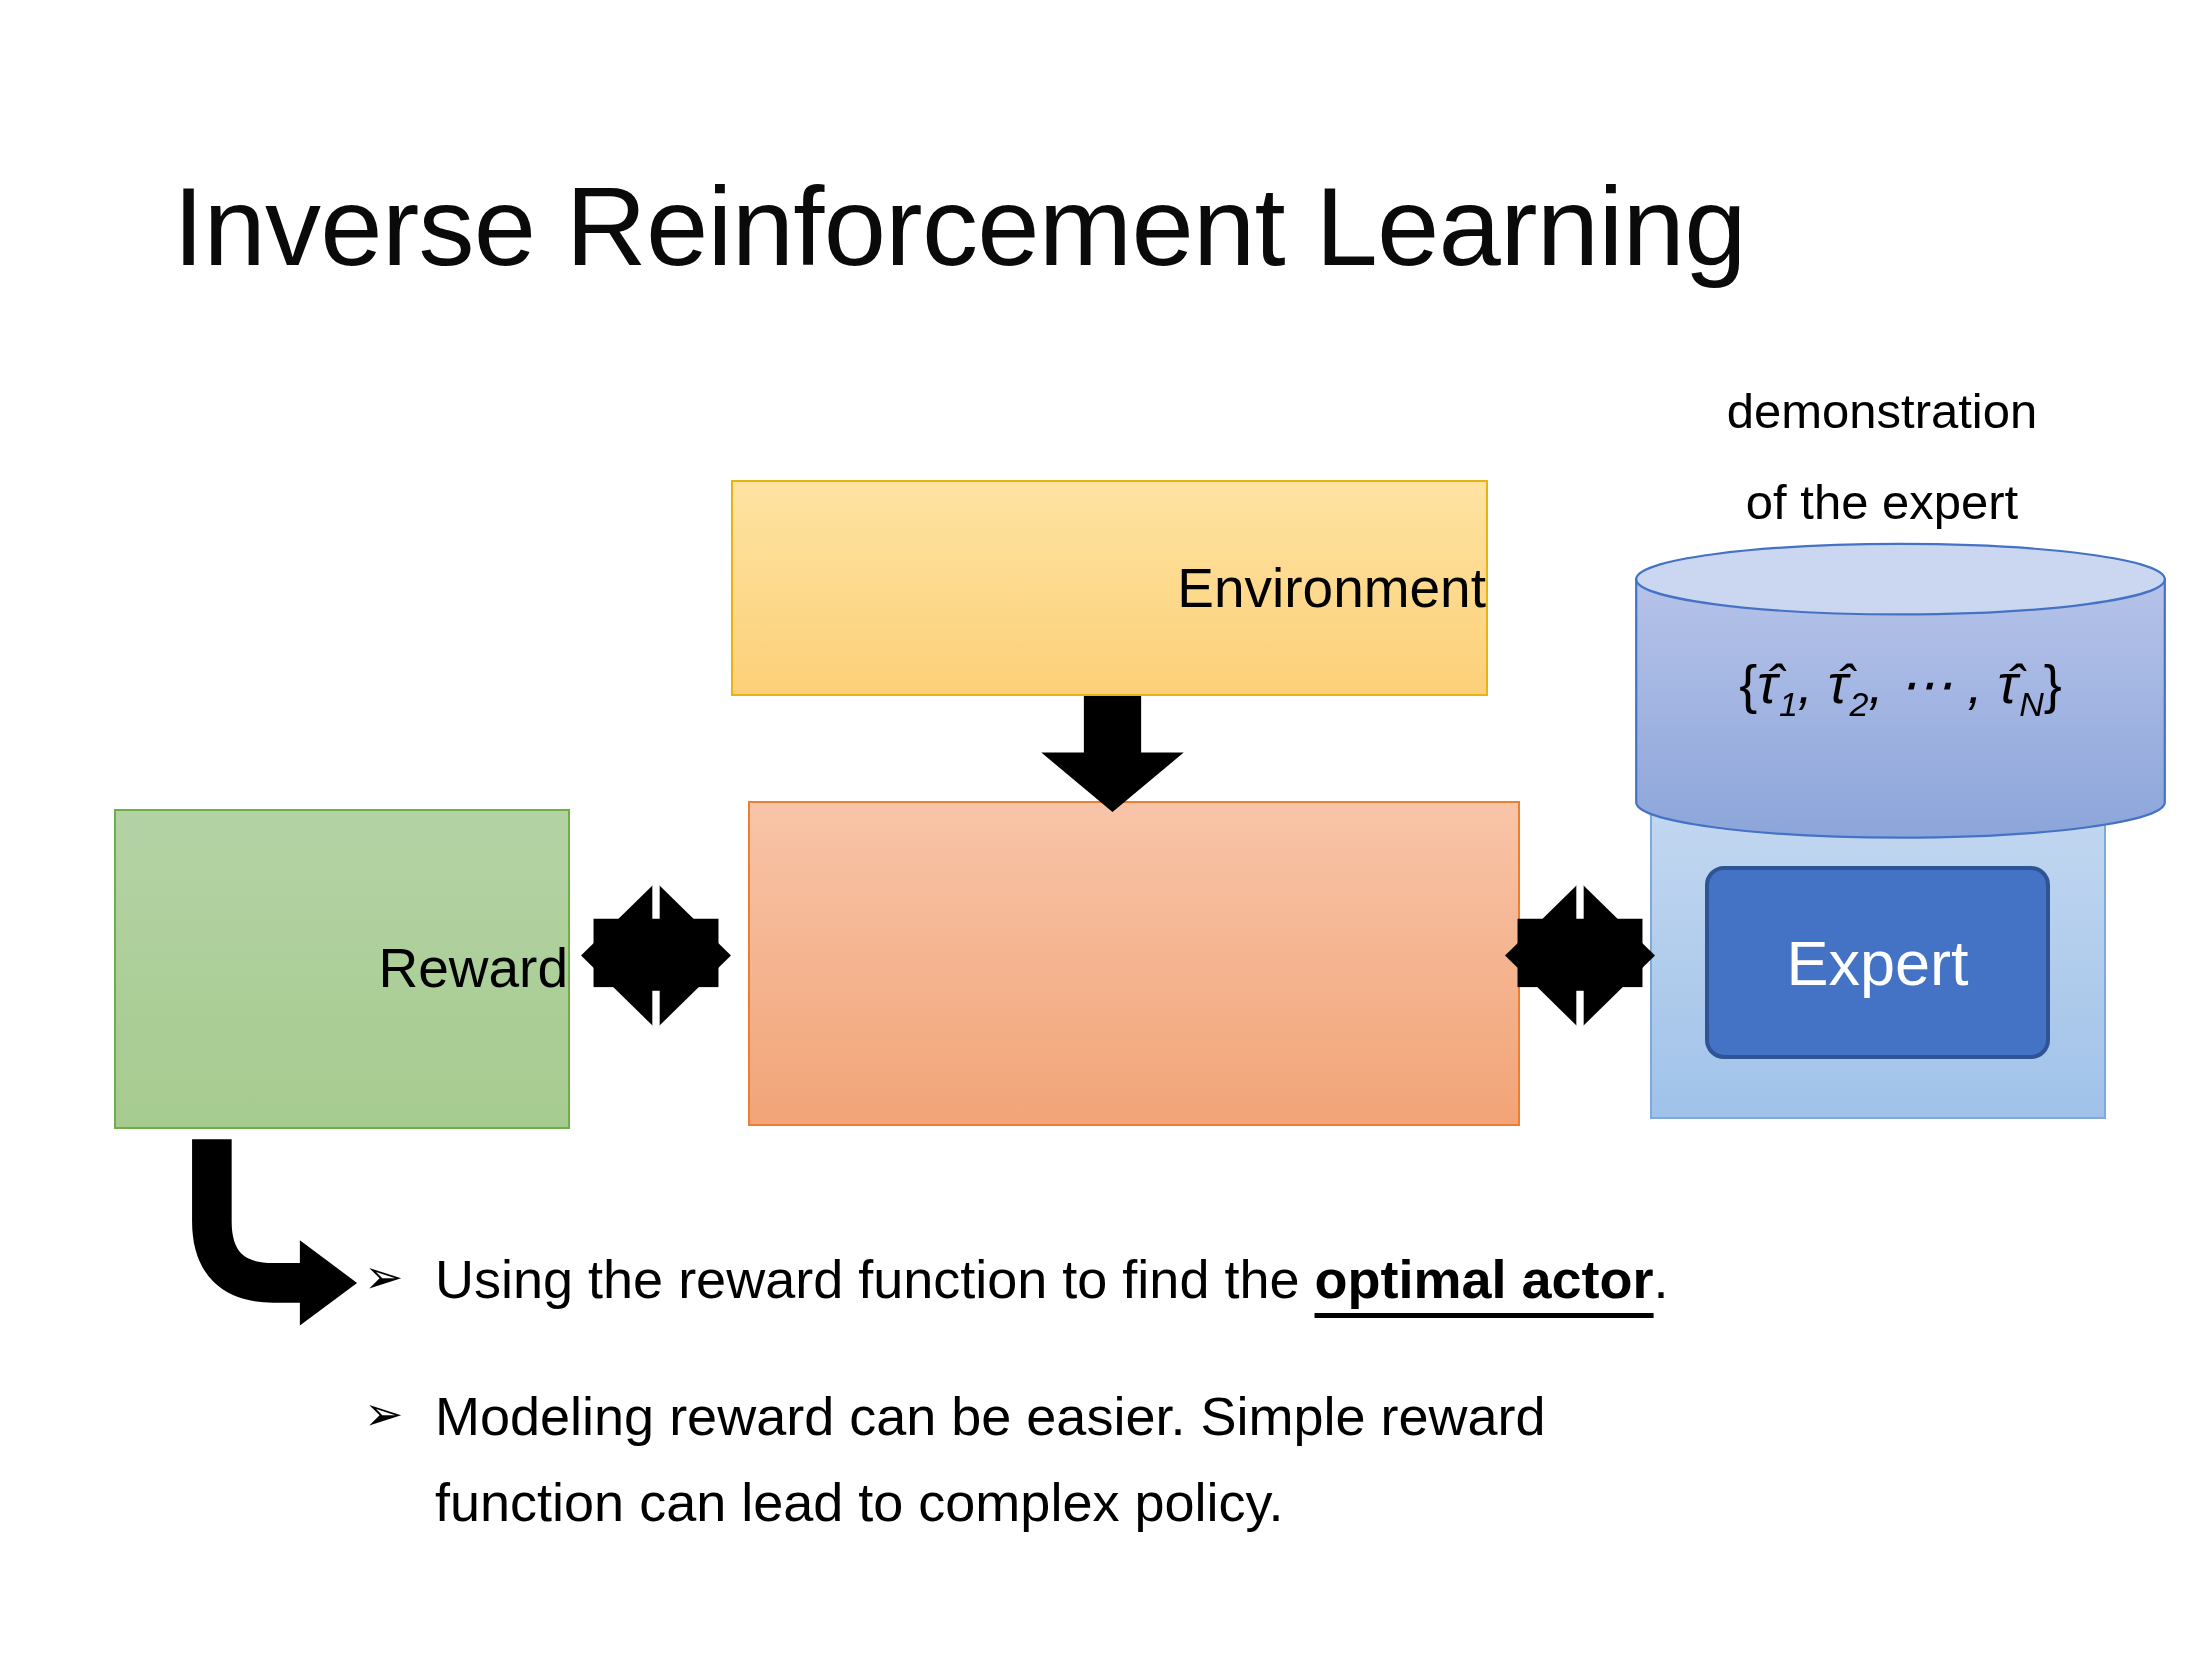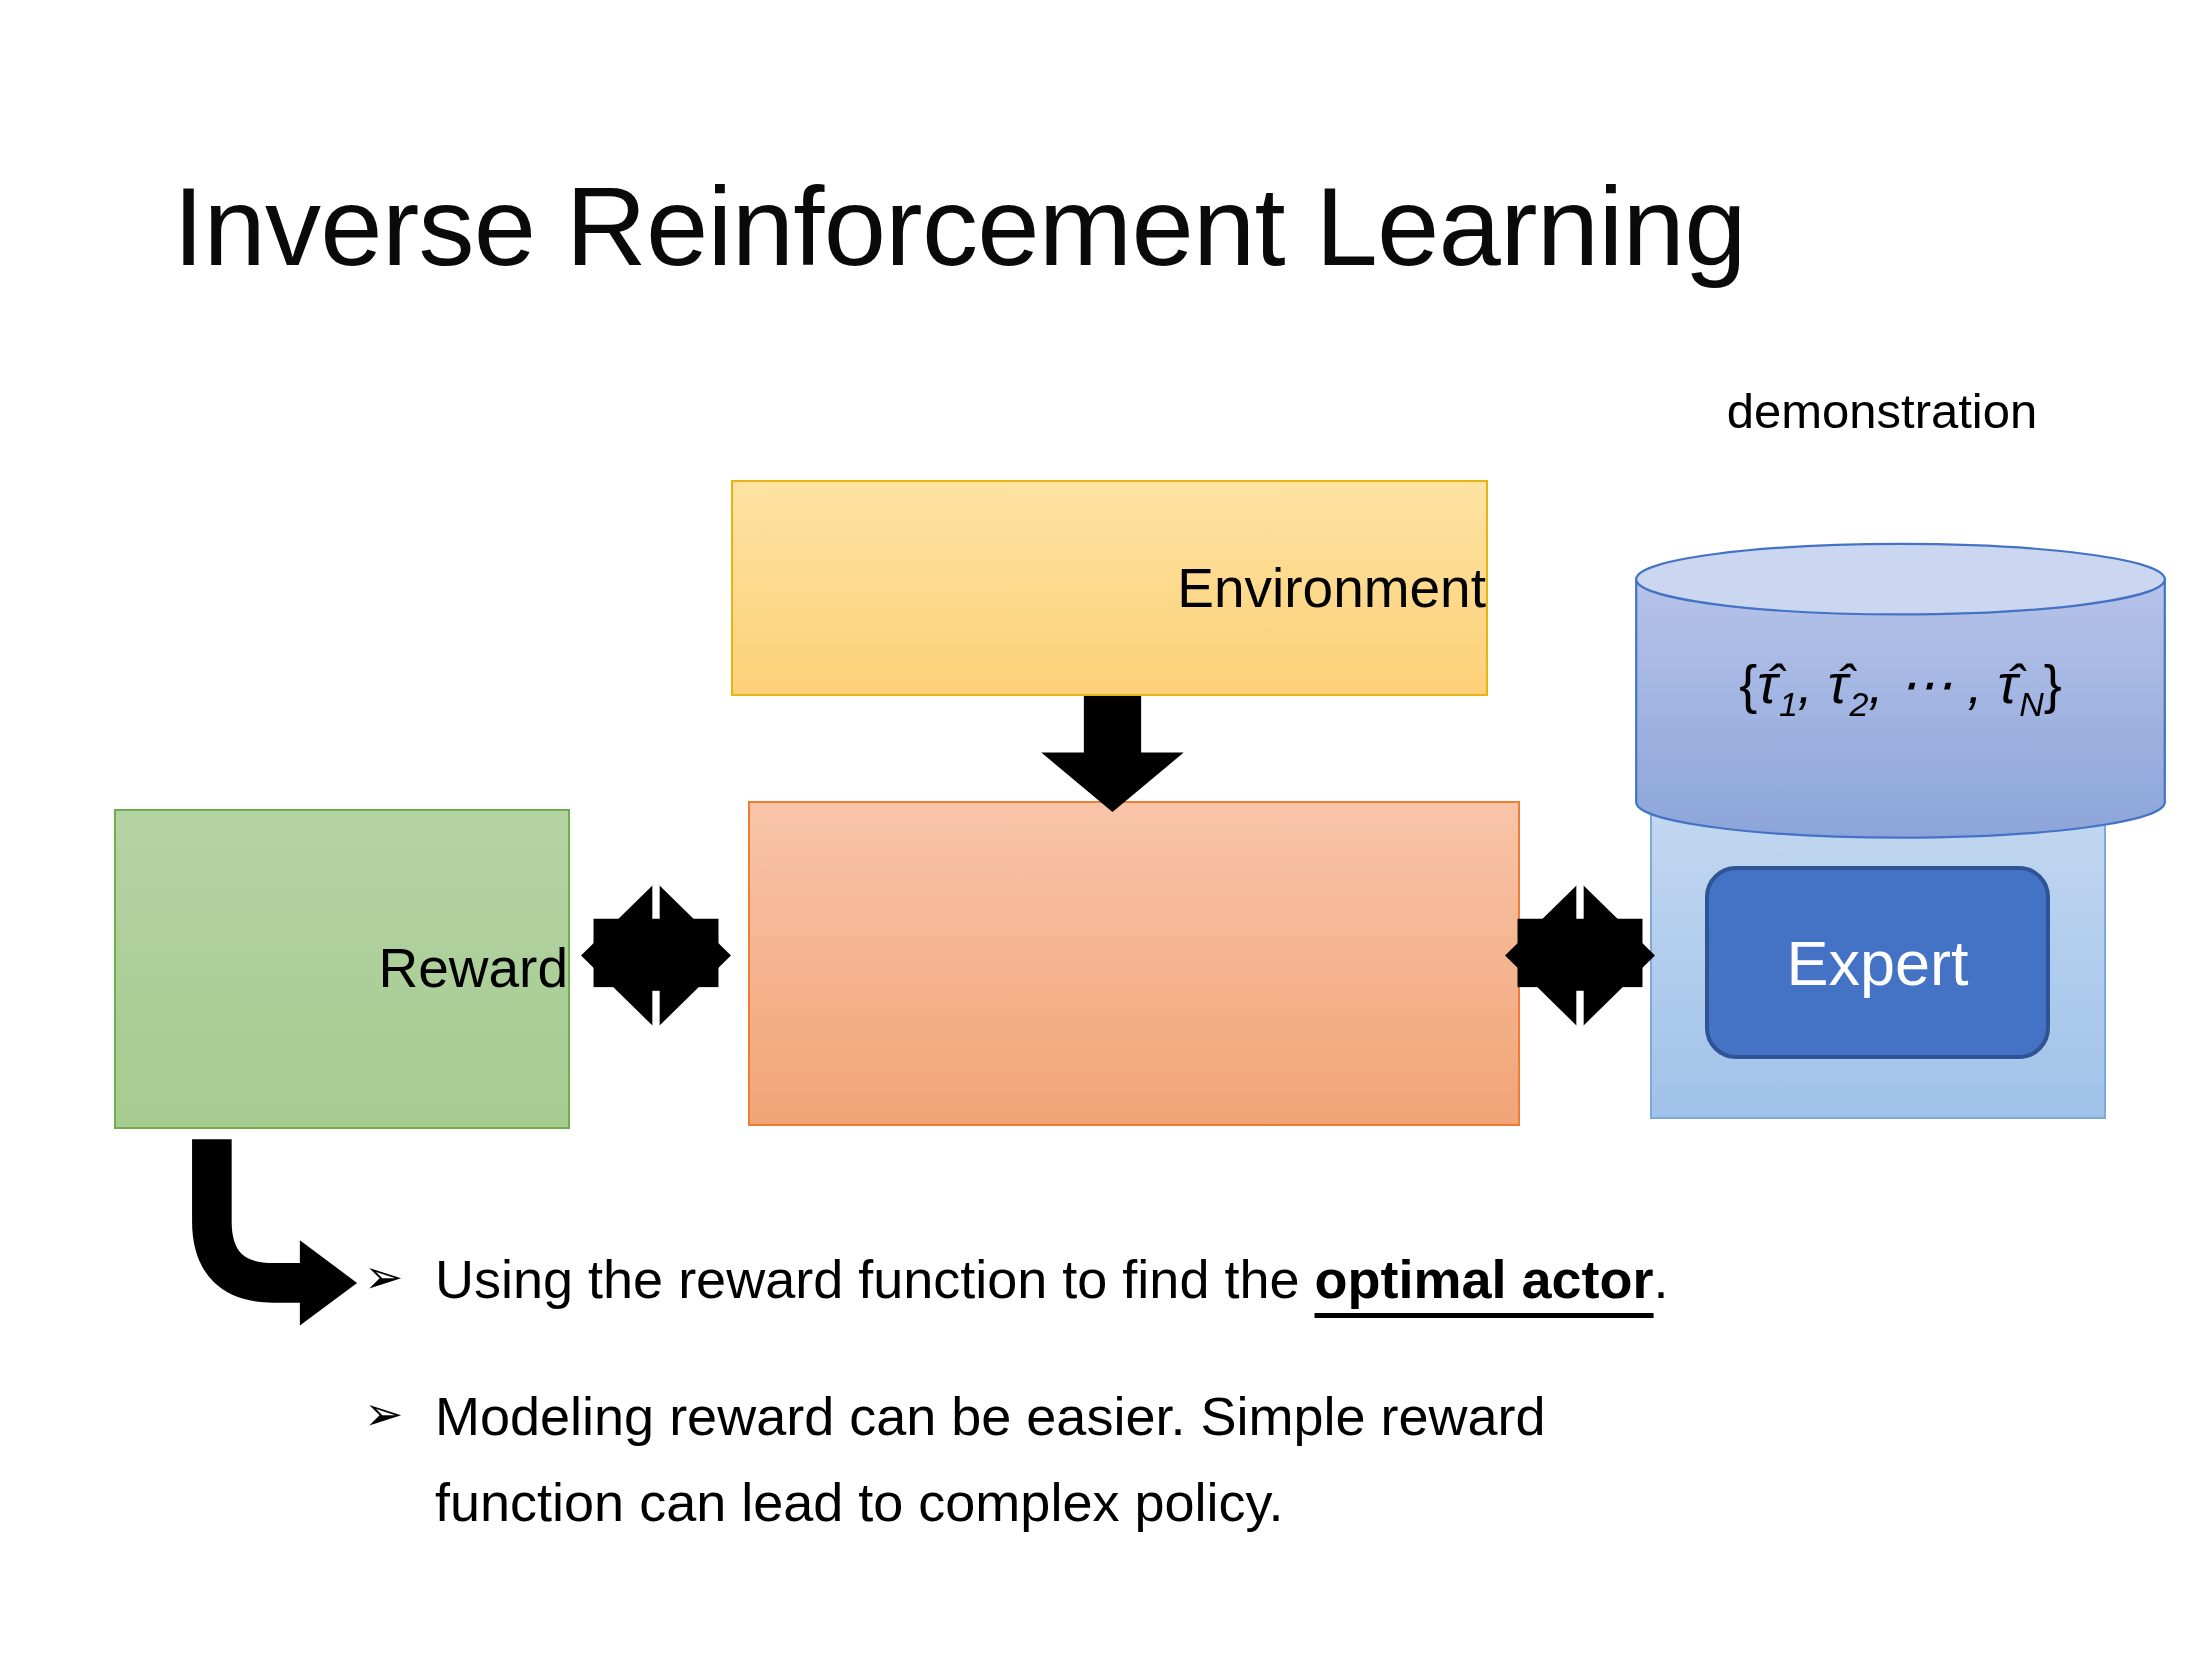--- a/index.html
+++ b/index.html
@@ -41,21 +41,21 @@
     left:748px;top:801px;width:768px;height:321px;z-index:1;
     background:linear-gradient(#F8C4A8,#F2A477);border:2.9px solid #ED7D31;
   }
   
   #expert-panel{
     left:1650px;top:812px;width:456px;height:307px;z-index:2;box-sizing:border-box;
     background:linear-gradient(#C2D7F0,#A0C2E9);border:2.2px solid #7FA9DC;
   }
   #expert-box{
     left:1705px;top:866px;width:345px;height:193px;z-index:6;box-sizing:border-box;
-    background:#4472C4;border:4.4px solid #2F5496;border-radius:31px;
+    background:#4472C4;border:4.4px solid #2F5496;border-radius:19px;
     display:flex;align-items:center;justify-content:center;
     font-size:63px;color:#ffffff;
   }
   
   #cylinder{left:1633px;top:541px;width:535px;height:301px;z-index:5;}
   #formula{
     left:1633px;top:653px;width:535px;z-index:7;text-align:center;
     font-family:Liberation Sans, sans-serif;font-style:italic;
     font-size:54px;color:#000000;white-space:nowrap;
   }
@@ -78,20 +78,21 @@
 </style>
 </head>
 <body>
 
 <div id="stage">
 
   <div id="title" class="abs">Inverse Reinforcement Learning</div>
 
   <div id="annotation" class="abs">
     <div>demonstration</div>
+    <div>of the expert</div>
   </div>
 
   <div id="env-box" class="abs node">
     <span>Environment</span>
   </div>
 
   <svg id="down-arrow" class="abs" width="143" height="116" viewBox="0 0 194 158">
     <polygon points="58,0 136,0 136,77 194,77 97,158 0,77 58,77" fill="#000000"></polygon>
   </svg>
 

